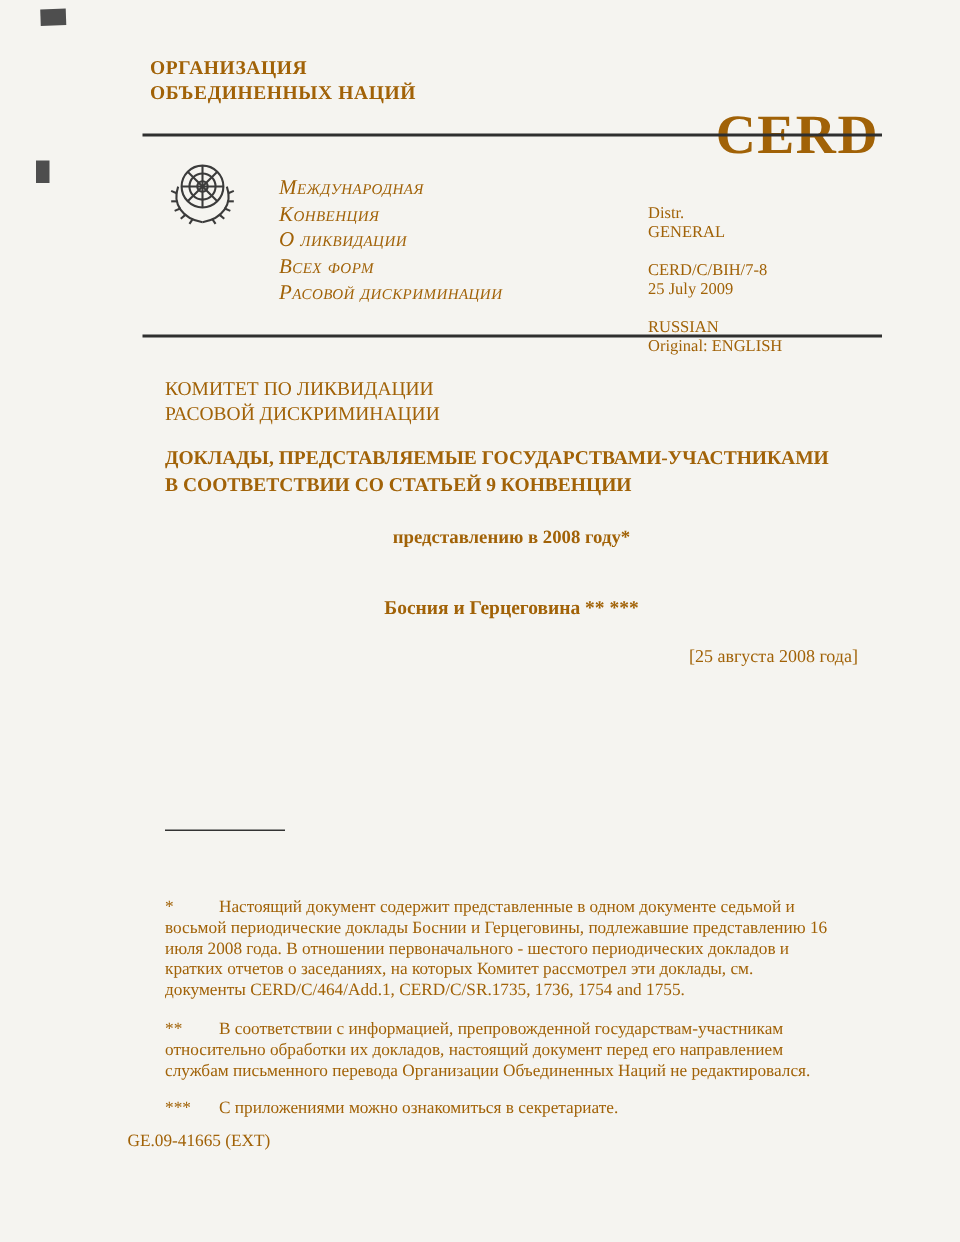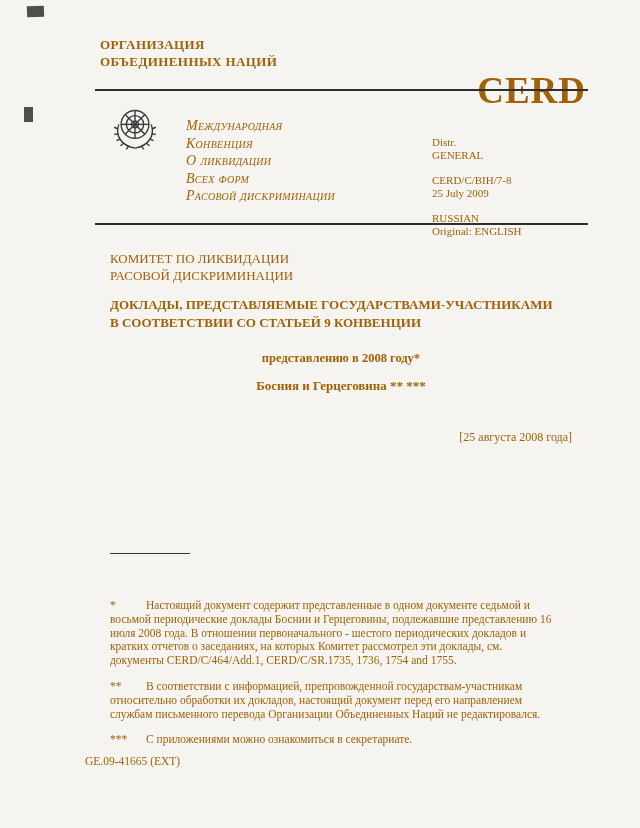--- a/index.html
+++ b/index.html
@@ -53,21 +53,21 @@
 
   .title-block{
     position:absolute;left:110px;top:296px;width:462px;
     text-align:left;font-weight:bold;font-size:13px;line-height:18px;
   }
   .subtitle-block{
     position:absolute;left:110px;top:349px;width:462px;
     text-align:center;font-weight:bold;font-size:12.5px;line-height:18px;
   }
   .country-line{
-    position:absolute;left:110px;top:378px;width:462px;
+    position:absolute;left:110px;top:397px;width:462px;
     text-align:center;font-weight:bold;font-size:13px;
   }
   .submission-date{
     position:absolute;left:110px;top:430px;width:462px;
     text-align:right;font-size:12px;
   }
 
   .fn-rule{position:absolute;left:110px;top:553px;width:80px;border-top:1.5px solid #333;}
   .footnotes{
     position:absolute;left:110px;top:563px;width:446px;

